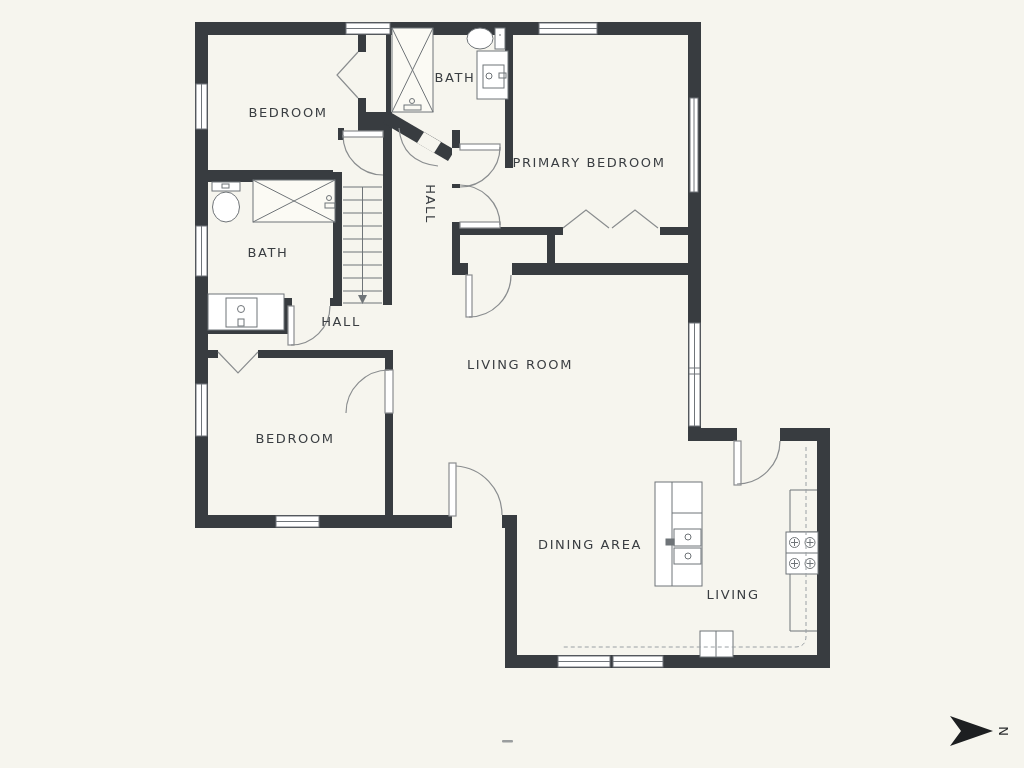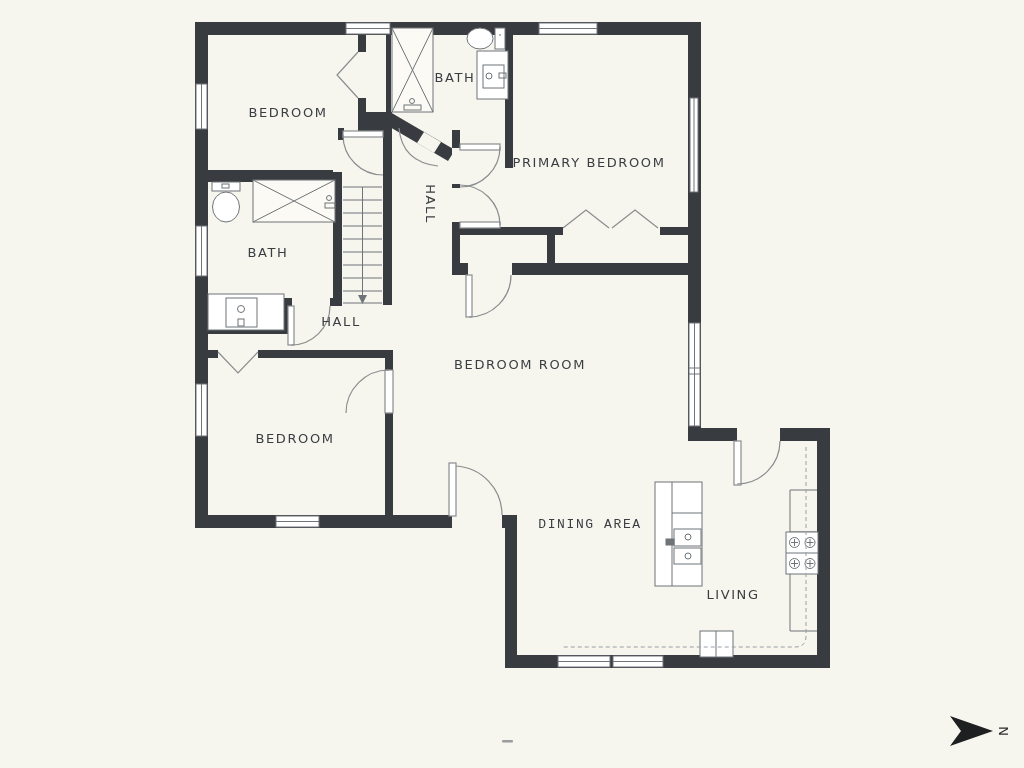--- a/index.html
+++ b/index.html
@@ -276,17 +276,17 @@
 
   <rect x="502" y="740" width="11" height="2.5" rx="1" fill="#8a8d8f" opacity="0.85"></rect>
 </svg>
 
   <div class="room-label" style="left:288px;top:112px;">BEDROOM</div>
   <div class="room-label" style="left:455px;top:77px;">BATH</div>
   <div class="room-label" style="left:589px;top:138px;margin-top:24px;">PRIMARY BEDROOM</div>
   <div class="room-label vertical" style="left:430px;top:204px;">HALL</div>
   <div class="room-label" style="left:268px;top:252px;">BATH</div>
   <div class="room-label" style="left:341px;top:321px;">HALL</div>
-  <div class="room-label" style="left:520px;top:364px;">BEDROOM ROOM</div>
+  <div class="room-label" style="left:520px;top:364px;">LIVING ROOM</div>
   <div class="room-label" style="left:295px;top:438px;">BEDROOM</div>
-  <div class="room-label" style="left:590px;top:524px;font-family:Liberation Mono, monospace;">DINING AREA</div>
+  <div class="room-label" style="left:590px;top:544px;">DINING AREA</div>
   <div class="room-label" style="left:733px;top:594px;">LIVING</div>
 </div>
 
 </body></html>

